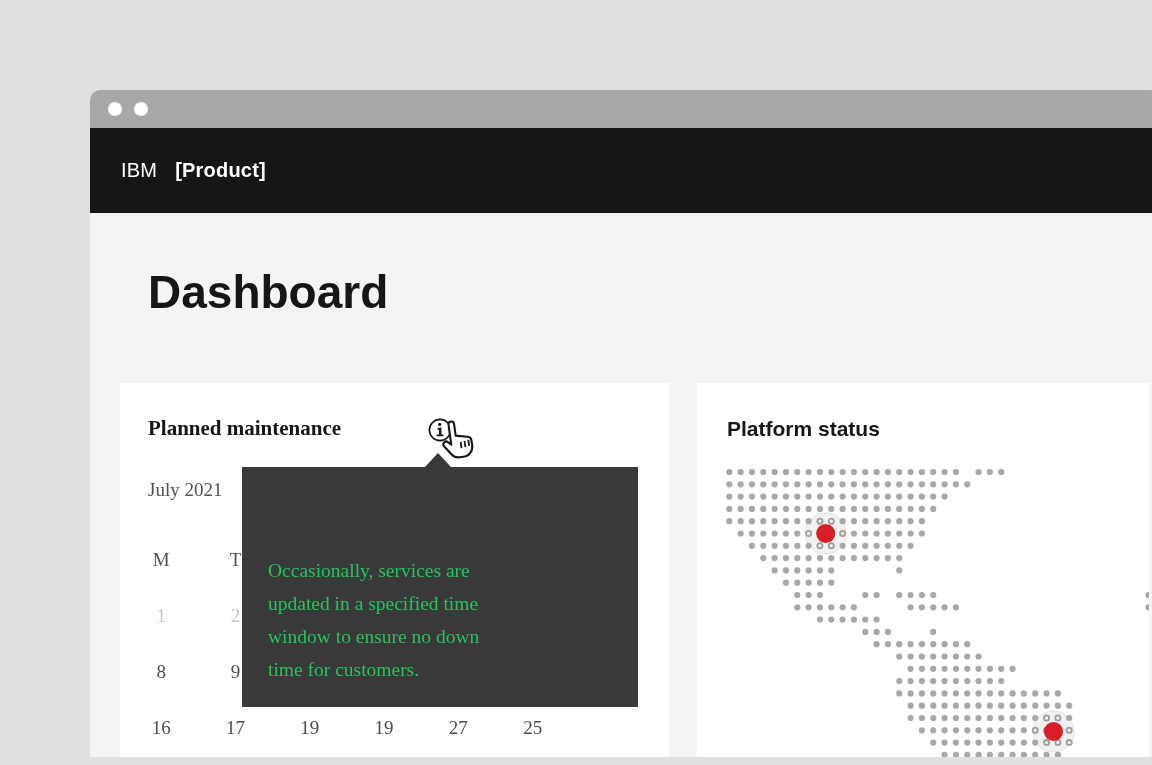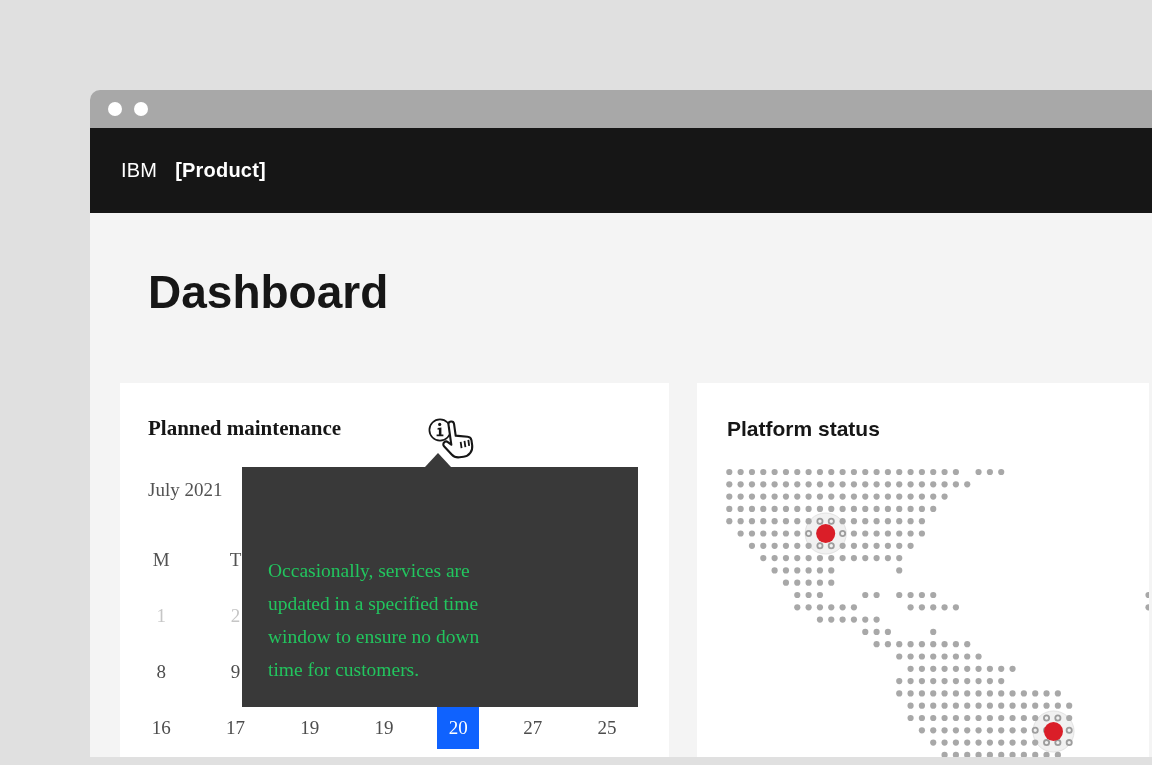--- a/index.html
+++ b/index.html
@@ -145,23 +145,20 @@
                 <span class="daybox">16</span>
               </div>
               <div class="cal-cell">
                 <span class="daybox">17</span>
               </div>
               <div class="cal-cell">
                 <span class="daybox">19</span>
               </div>
               <div class="cal-cell">
                 <span class="daybox">19</span>
-              </div>
-              <div class="cal-cell selected">
-                <span class="daybox">20</span>
               </div>
               <div class="cal-cell">
                 <span class="daybox">27</span>
               </div>
               <div class="cal-cell">
                 <span class="daybox">25</span>
               </div>
             </div>
 
           <div class="tooltip">

